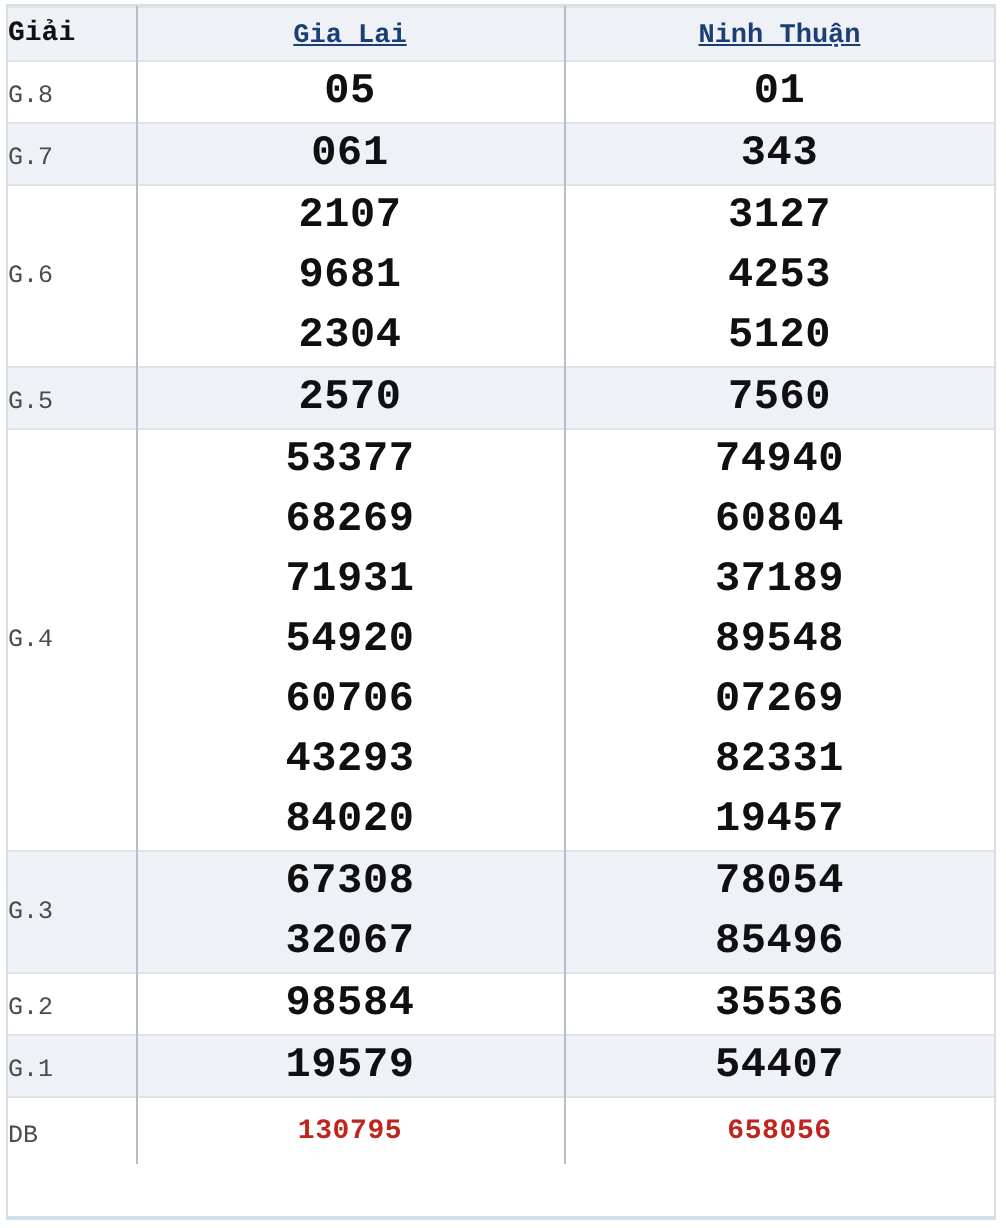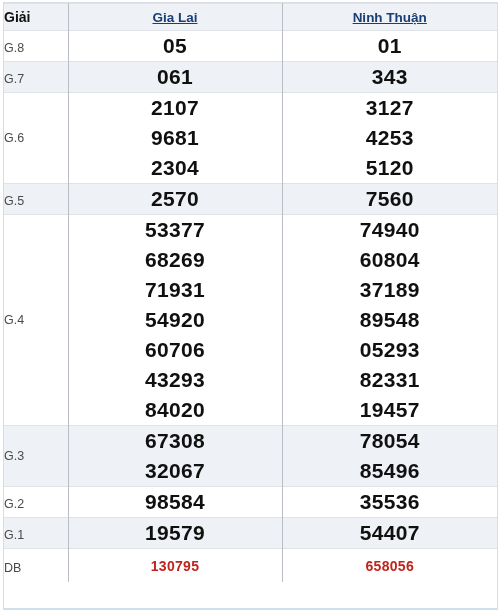--- a/index.html
+++ b/index.html
@@ -65,20 +65,21 @@
   table.results col.c-prize { width: 64px; }
   table.results col.c-a     { width: 214px; }
   table.results col.c-b     { width: 215px; }
 
   table.results th,
   table.results td {
     border-top: 1px solid #dfe3e8;
     border-right: 1px solid #b9bec6;
     padding: 0;
     vertical-align: middle;
+    font-family: Liberation Mono, monospace;
   }
   table.results th:last-child,
   table.results td:last-child {
     border-right: none;
   }
   thead th {
     background: #eef1f5;
     height: 26px;
   }
   th.h-prize {
@@ -193,21 +194,21 @@
           <tr class="row-white sub-row">
             <td class="num sub">71931</td>
             <td class="num sub">37189</td>
           </tr>
           <tr class="row-white sub-row">
             <td class="num sub">54920</td>
             <td class="num sub">89548</td>
           </tr>
           <tr class="row-white sub-row">
             <td class="num sub">60706</td>
-            <td class="num sub">05293</td>
+            <td class="num sub">07269</td>
           </tr>
           <tr class="row-white sub-row">
             <td class="num sub">43293</td>
             <td class="num sub">82331</td>
           </tr>
           <tr class="row-white sub-row">
             <td class="num sub">84020</td>
             <td class="num sub">19457</td>
           </tr>
           <tr class="row-alt">

